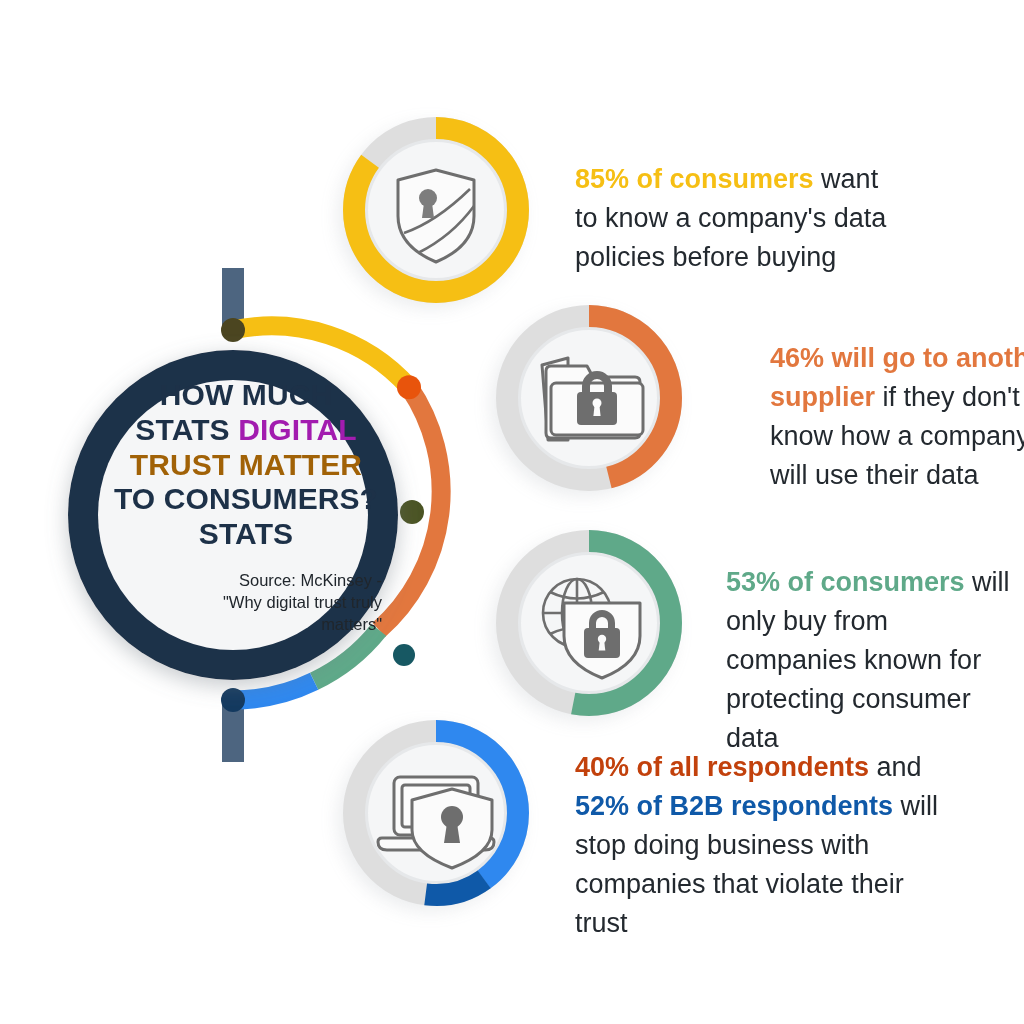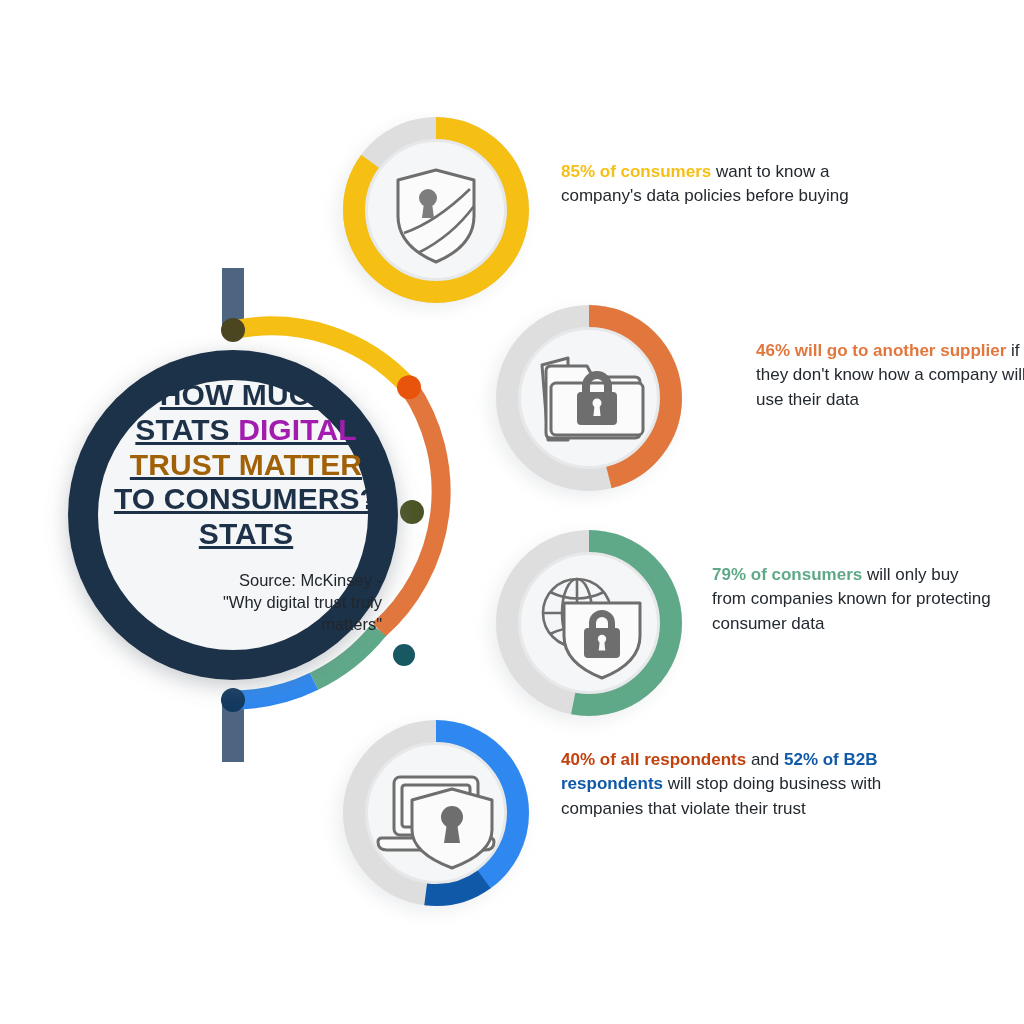--- a/index.html
+++ b/index.html
@@ -33,23 +33,24 @@
     width:272px;
     text-align:right;
     font-size:16.5px;
     line-height:1.32;
     color:#20262c;
   }
 
   
   .stat-text{
     position:absolute;
-    font-size:17px;
+    font-size:27px;
     line-height:1.44;
     color:#23292f;
+    margin-left:14px;
   }
   .stat-text b{font-weight:bold;}
   .s1{left:561px; top:160px; width:330px;}
   .s2{left:756px; top:339px; width:290px;}
   .s3{left:712px; top:563px; width:285px;}
   .s4{left:561px; top:748px; width:365px;}
 </style>
 </head>
 <body>
 
@@ -180,35 +181,35 @@
 
         <path d="M452 789 L492 800 L492 830 Q492 853 452 868 Q412 853 412 830 L412 800 Z" fill="#fbfbfb" stroke="#6e6e6e" stroke-width="3"></path>
         <g fill="#6e6e6e" stroke="none">
           <circle cx="452" cy="817" r="11"></circle>
           <path d="M447 823 h10 l3 20 h-16 Z"></path>
         </g>
       </g>
     </g>
   </svg>
 
-  <div class="hub-title" style="color: rgb(29, 49, 72); text-decoration: underline;">
+  <div class="hub-title" style="color: rgb(29, 49, 72);">
     <div>HOW MUCH</div>
     <div><span>STATS </span><span class="hl" style="color: #a21caf;">DIGITAL</span></div>
     <div class="hl" style="color: #a16207;">TRUST MATTER</div>
     <div>TO CONSUMERS?</div>
     <div>STATS</div>
   </div>
 
   <div class="hub-source">
     <div>Source: McKinsey -</div>
     <div>"Why digital trust truly</div>
     <div>matters"</div>
   </div>
 
   <div class="stat-text s1"><b style="color: rgb(246, 191, 20);">85% of consumers</b><span> want to know a company's data policies before buying</span></div>
 
   <div class="stat-text s2"><b style="color: rgb(226, 119, 62);">46% will go to another supplier</b><span> if they don't know how a company will use their data</span></div>
 
-  <div class="stat-text s3"><b style="color: rgb(95, 169, 137);">79% of consumers</b><span> will only buy from companies known for protecting consumer data</span></div>
+  <div class="stat-text s3"><b style="color: rgb(95, 169, 137);">53% of consumers</b><span> will only buy from companies known for protecting consumer data</span></div>
 
   <div class="stat-text s4"><b style="color: #c2410c;">40% of all respondents</b><span> and </span><b style="color: rgb(15, 89, 168);">52% of B2B respondents</b><span> will stop doing business with companies that violate their trust</span></div>
 
 </div>
 
 </body></html>

